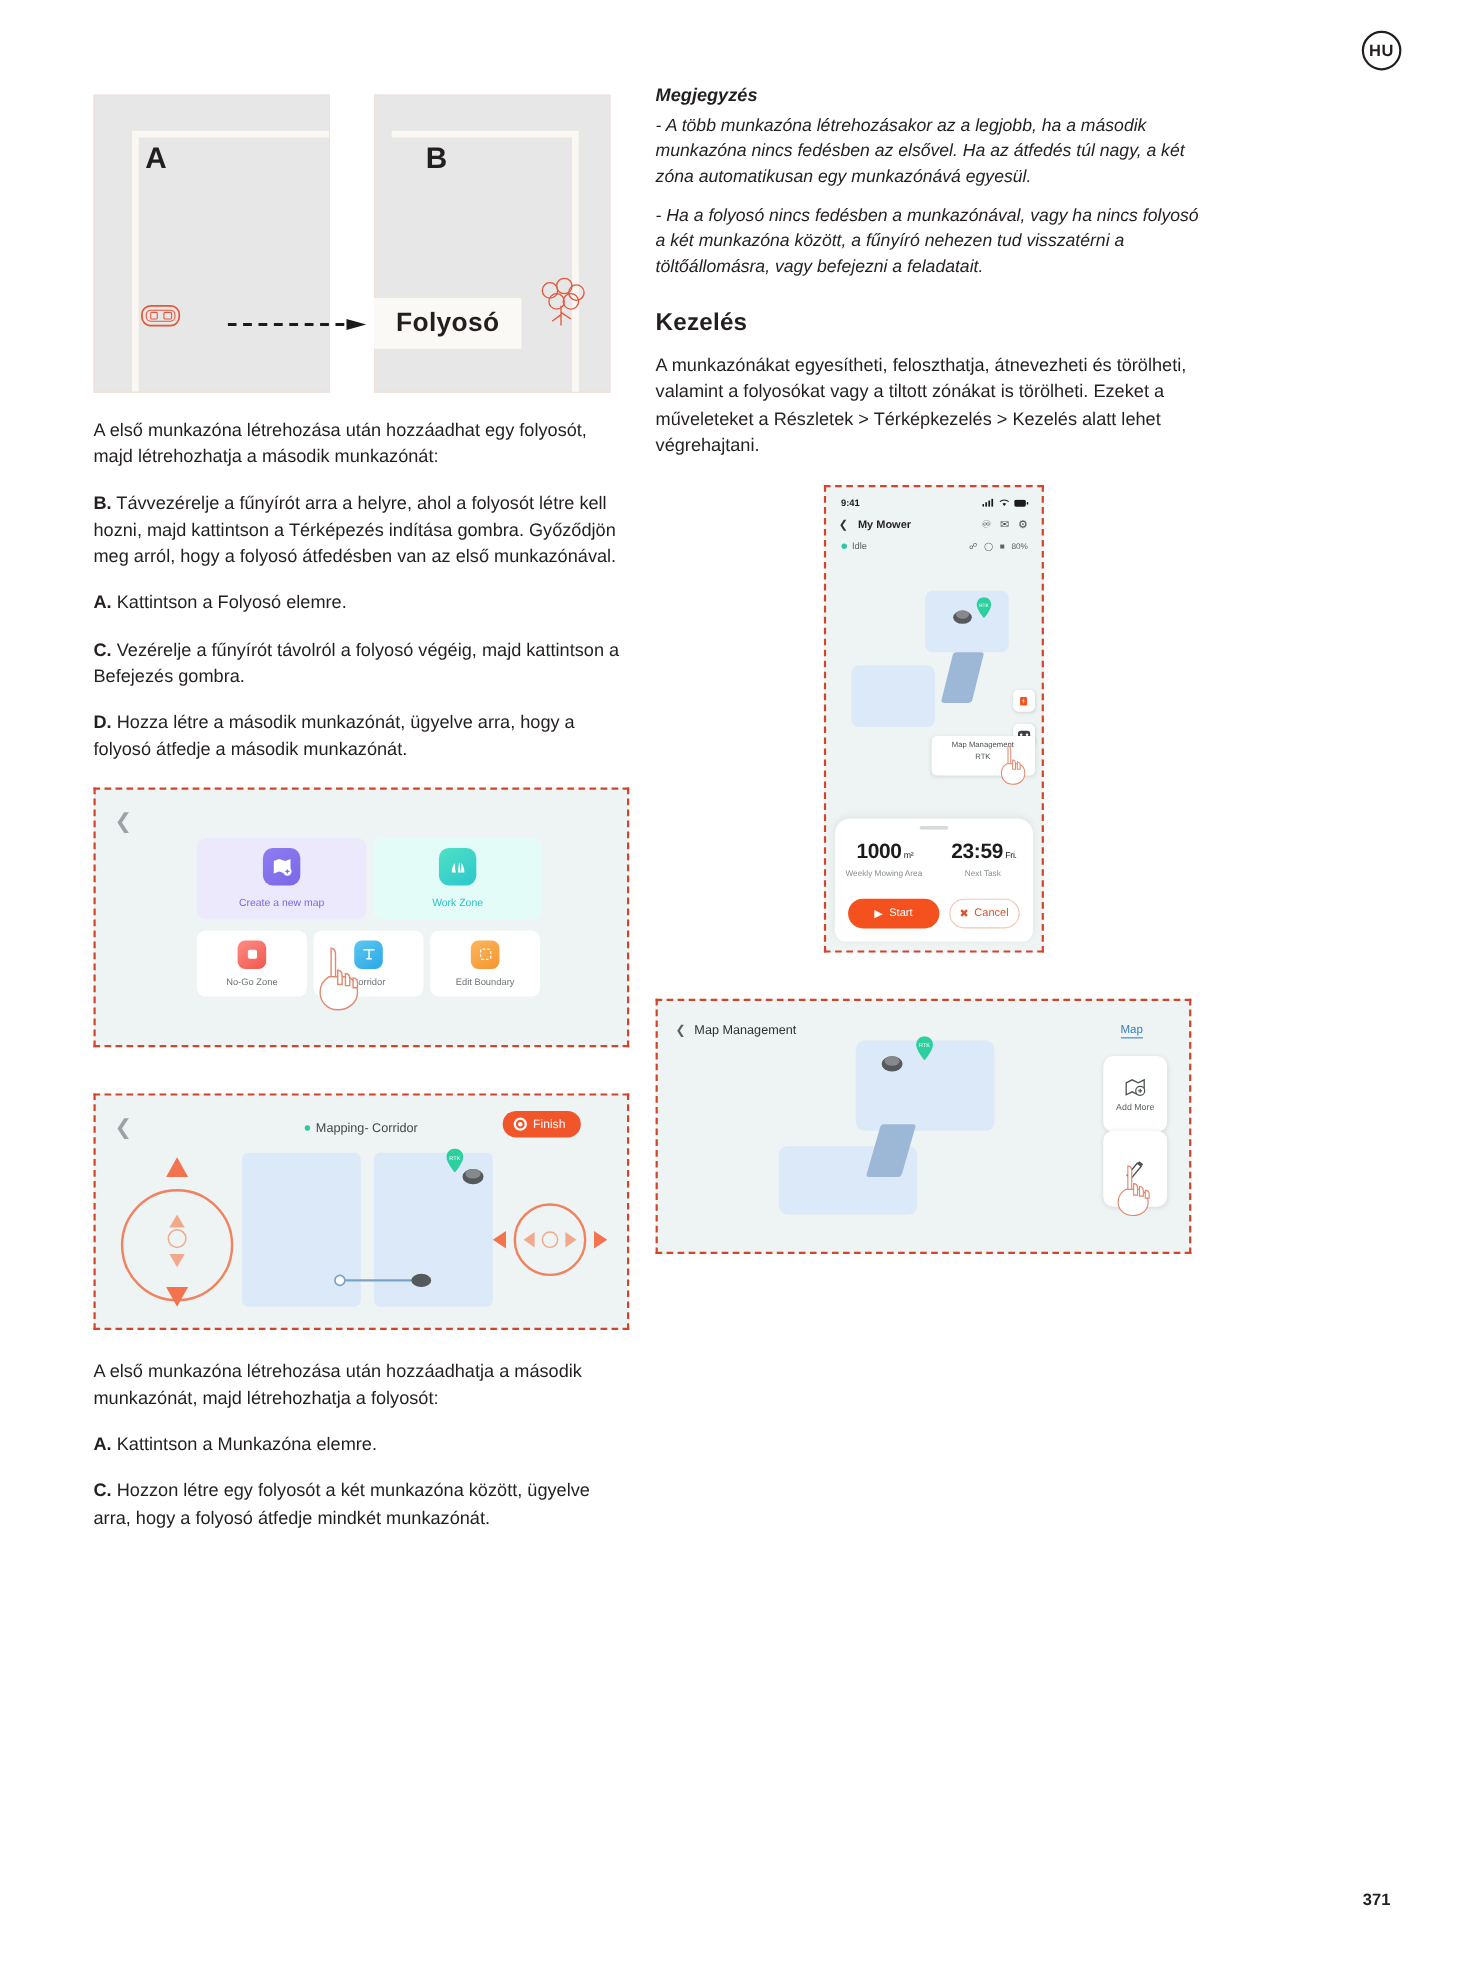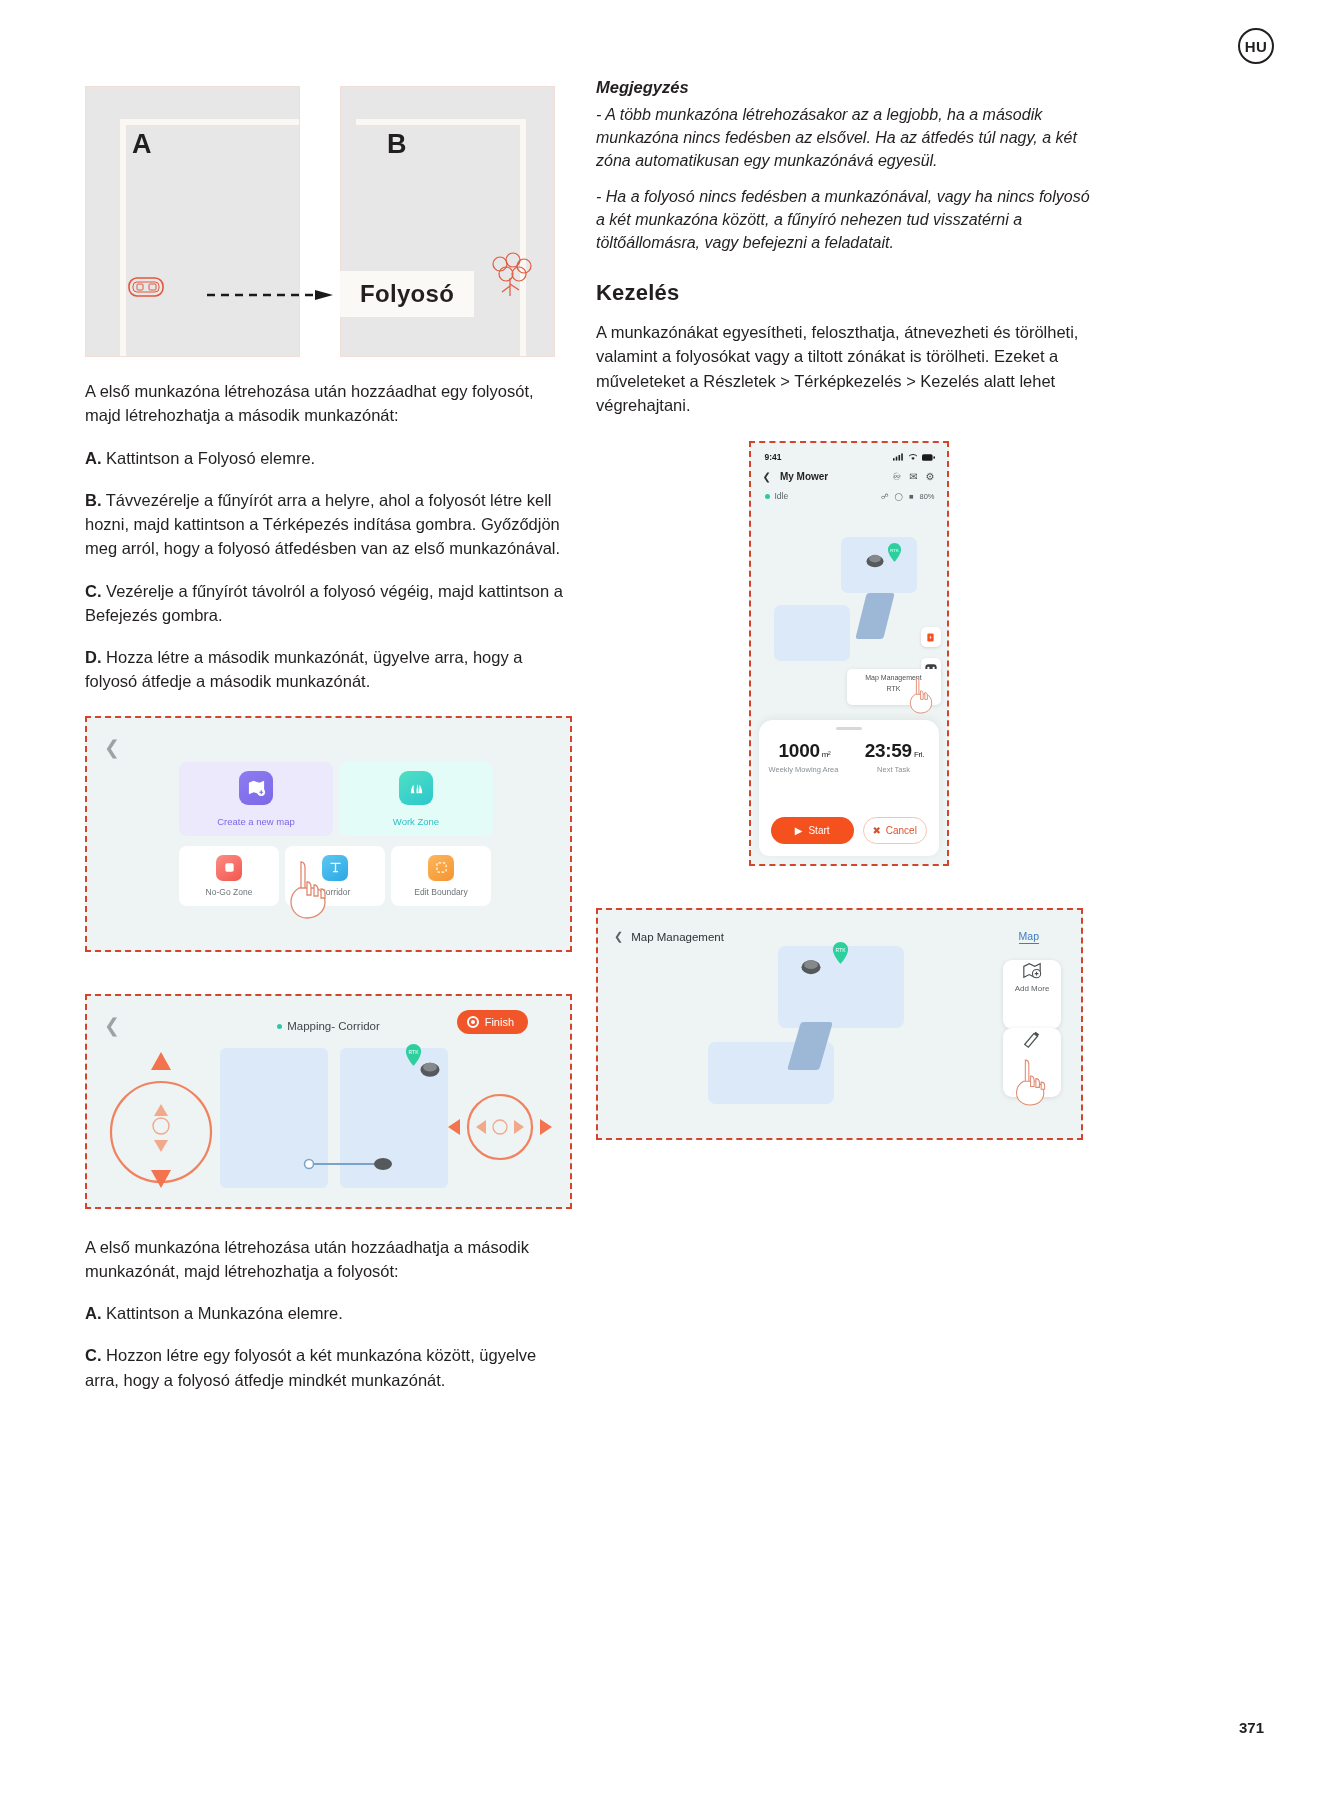--- a/index.html
+++ b/index.html
@@ -192,21 +192,21 @@
     background:#fff;display:flex;align-items:center;justify-content:center;
     box-shadow:0 1px 3px rgba(0,0,0,.12);font-size:9px;
   }
   .rtk-card{
     position:absolute;left:96px;top:226px;width:94px;height:36px;
     background:#fff;border-radius:5px;
     box-shadow:0 1px 4px rgba(0,0,0,.10);
     font-size:7px;color:#4b5153;text-align:center;padding-top:5px;
   }
   .stat-sheet{
-    position:absolute;left:8px;right:8px;bottom:8px;height:136px;
+    position:absolute;left:8px;right:8px;bottom:8px;height:112px;
     background:#fff;border-radius:14px 14px 10px 10px;
     box-shadow:0 -2px 8px rgba(0,0,0,.06);
   }
   .grabber{
     position:absolute;left:50%;transform:translateX(-50%);top:7px;
     width:26px;height:3px;border-radius:2px;background:#d5d9da;
   }
   .stats{
     position:absolute;left:0;right:0;top:20px;display:flex;
   }
@@ -228,21 +228,21 @@
 
   
   .mm-shot{ width:487px;height:232px; margin-top:42px; }
   .mm-back{ position:absolute;left:16px;top:20px;display:flex;align-items:center;gap:8px;font-size:11.5px;color:#2d3335;}
   .mm-map{ position:absolute;right:42px;top:20px;font-size:10.5px;color:#3b7fc4;border-bottom:1px solid #3b7fc4;padding-bottom:1px;}
   .mm-b1{ position:absolute;left:180px;top:36px;width:126px;height:82px;background:#dce9f8;border-radius:8px;}
   .mm-b2{ position:absolute;left:110px;top:132px;width:126px;height:62px;background:#dce9f8;border-radius:8px;}
   .mm-tool{
     position:absolute;right:20px;width:58px;height:69px;background:#fff;border-radius:9px;
     box-shadow:0 1px 5px rgba(0,0,0,.10);
-    display:flex;flex-direction:column;align-items:center;justify-content:flex-start;gap:4px;
+    display:flex;flex-direction:column;align-items:center;justify-content:center;gap:4px;
   }
   .mm-tool .lbl{ font-size:8px;color:#5b6265; }
 
   .pagenum{
     position:absolute;right:72px;bottom:64px;font-size:15px;font-weight:bold;margin-top:31px;
   }
   svg{ display:block; }
 </style>
 </head>
 <body>
@@ -286,22 +286,22 @@
         <svg viewBox="0 0 128 10" width="128" height="10">
           <line x1="0" y1="5" x2="108" y2="5" stroke="#1b1b1b" stroke-width="2.6" stroke-dasharray="8 6"></line>
           <polygon points="108,0 126,5 108,10" fill="#1b1b1b"></polygon>
         </svg>
       </div>
       <div class="corridor-tag">Folyosó</div>
     </div>
 
     <p class="body-p first">A első munkazóna létrehozása után hozzáadhat egy folyosót, majd létrehozhatja a második munkazónát:</p>
 
+    <p class="body-p"><b>B.</b><span> Távvezérelje a fűnyírót arra a helyre, ahol a folyosót létre kell hozni, majd kattintson a Térképezés indítása gombra. Győződjön meg arról, hogy a folyosó átfedésben van az első munkazónával.</span></p>
     <p class="body-p"><b>A.</b><span> Kattintson a Folyosó elemre.</span></p>
-    <p class="body-p"><b>B.</b><span> Távvezérelje a fűnyírót arra a helyre, ahol a folyosót létre kell hozni, majd kattintson a Térképezés indítása gombra. Győződjön meg arról, hogy a folyosó átfedésben van az első munkazónával.</span></p>
     <p class="body-p"><b>C.</b><span> Vezérelje a fűnyírót távolról a folyosó végéig, majd kattintson a Befejezés gombra.</span></p>
     <p class="body-p"><b>D.</b><span> Hozza létre a második munkazónát, ügyelve arra, hogy a folyosó átfedje a második munkazónát.</span></p>
 
     <div class="shot tools-shot">
       <div class="back-chev">❮</div>
 
       <div class="tools-grid-top">
         <div class="big-card purple">
           <div class="big-ico purple">
             <svg viewBox="0 0 20 20" width="19" height="19">

